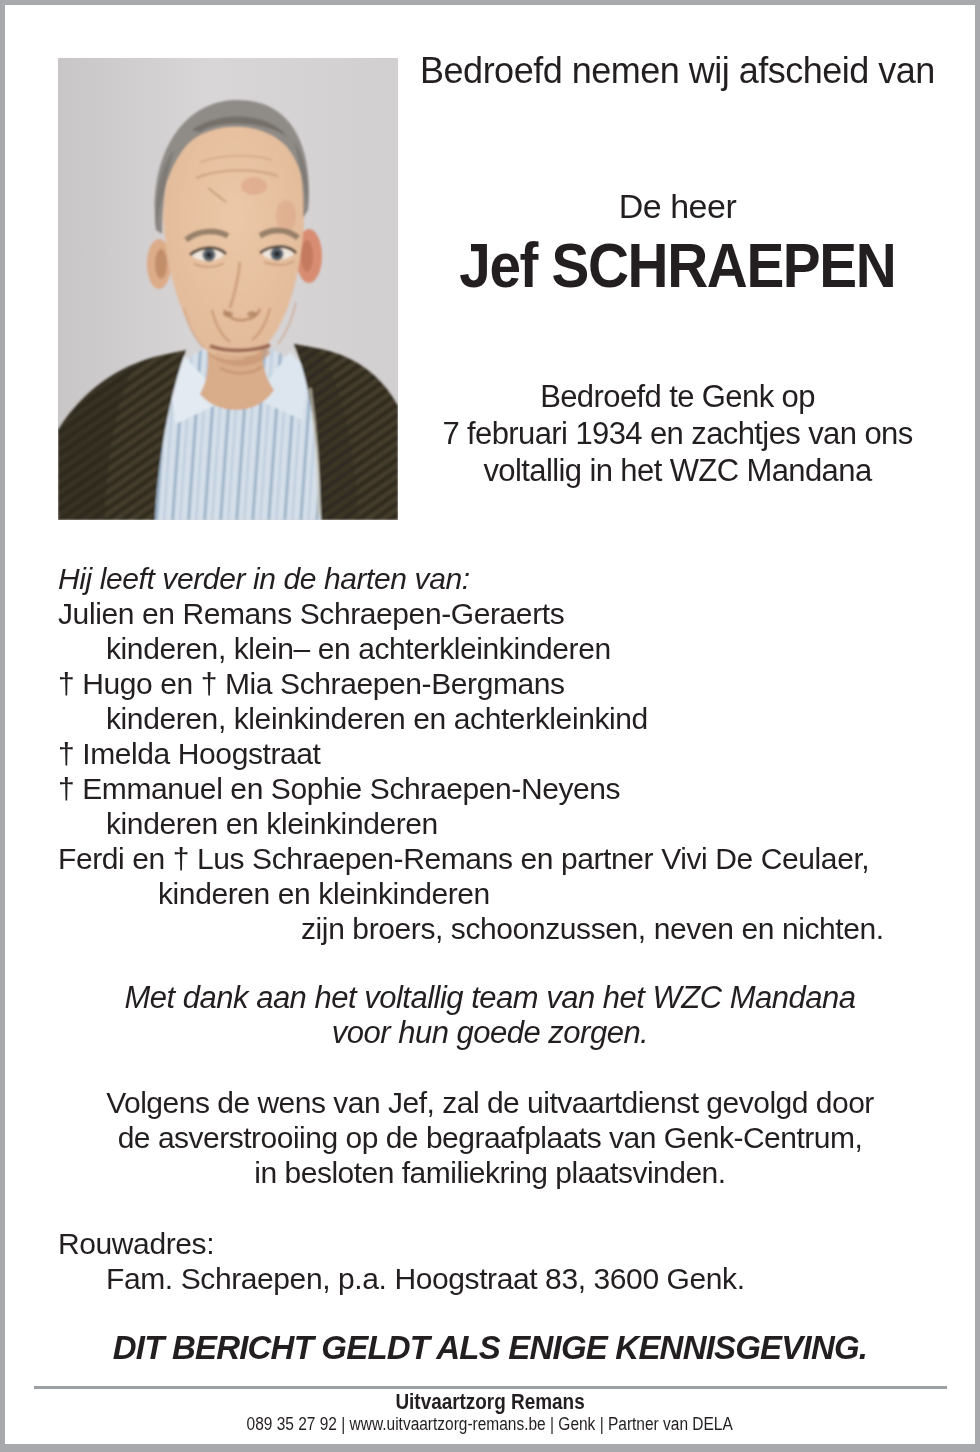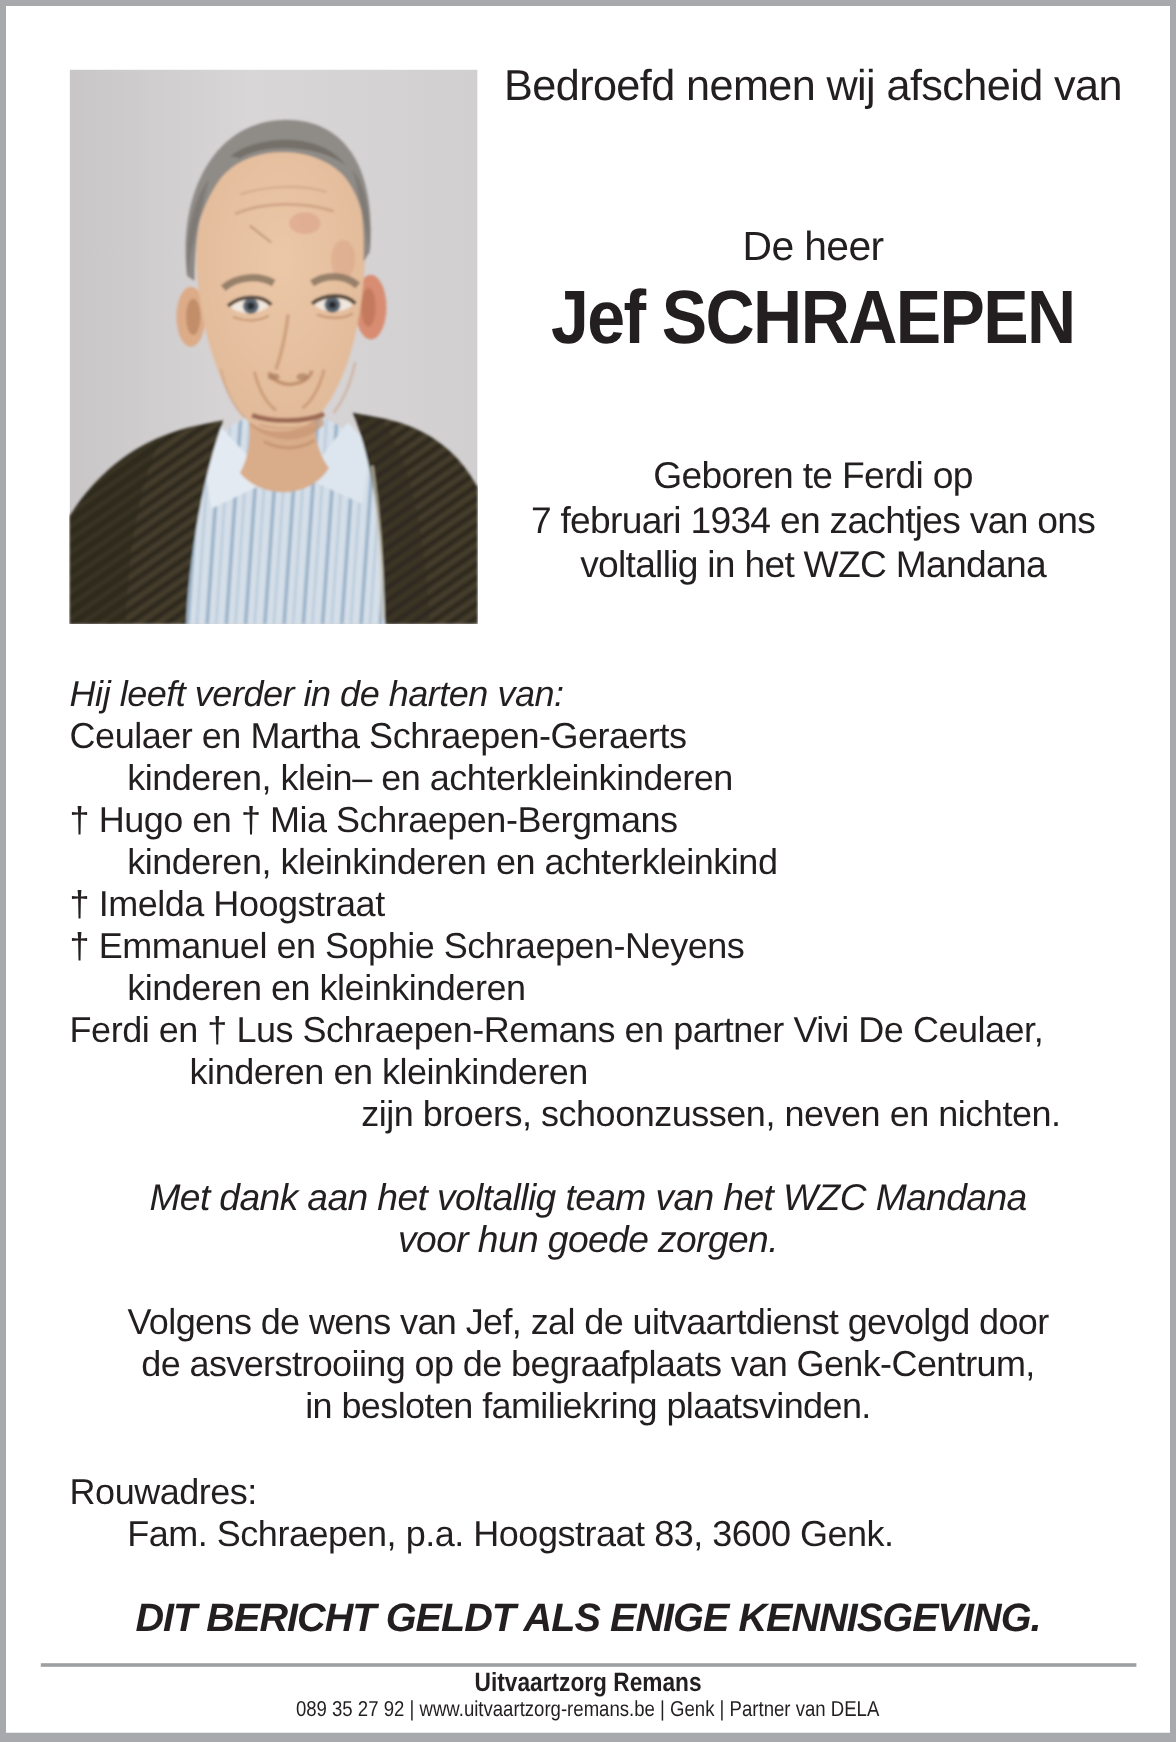--- a/index.html
+++ b/index.html
@@ -142,28 +142,28 @@
         <path d="M238,244 C234,262 228,276 220,286" stroke="#c79a78" stroke-width="2" fill="none" opacity="0.5"></path>
       </g>
     </svg>
   </div>
 
   <div class="abs center-col intro">Bedroefd nemen wij afscheid van</div>
   <div class="abs center-col salutation">De heer</div>
   <div class="abs center-col name"><span class="squeeze">Jef SCHRAEPEN</span></div>
 
   <div class="abs center-col life">
-    <div>Geboren te Ferdi op</div>
+    <div>Bedroefd te Genk op</div>
     <div>7 februari 1934 en zachtjes van ons</div>
     <div>voltallig in het WZC Mandana</div>
   </div>
 
   <div class="abs family">
     <div class="head">Hij leeft verder in de harten van:</div>
-    <div>Ceulaer en Martha Schraepen-Geraerts</div>
+    <div>Julien en Remans Schraepen-Geraerts</div>
     <div class="ind-1">kinderen, klein– en achterkleinkinderen</div>
     <div>† Hugo en † Mia Schraepen-Bergmans</div>
     <div class="ind-1">kinderen, kleinkinderen en achterkleinkind</div>
     <div>† Imelda Hoogstraat</div>
     <div>† Emmanuel en Sophie Schraepen-Neyens</div>
     <div class="ind-1">kinderen en kleinkinderen</div>
     <div>Ferdi en † Lus Schraepen-Remans en partner Vivi De Ceulaer,</div>
     <div class="ind-2">kinderen en kleinkinderen</div>
     <div class="ind-3">zijn broers, schoonzussen, neven en nichten.</div>
   </div>

